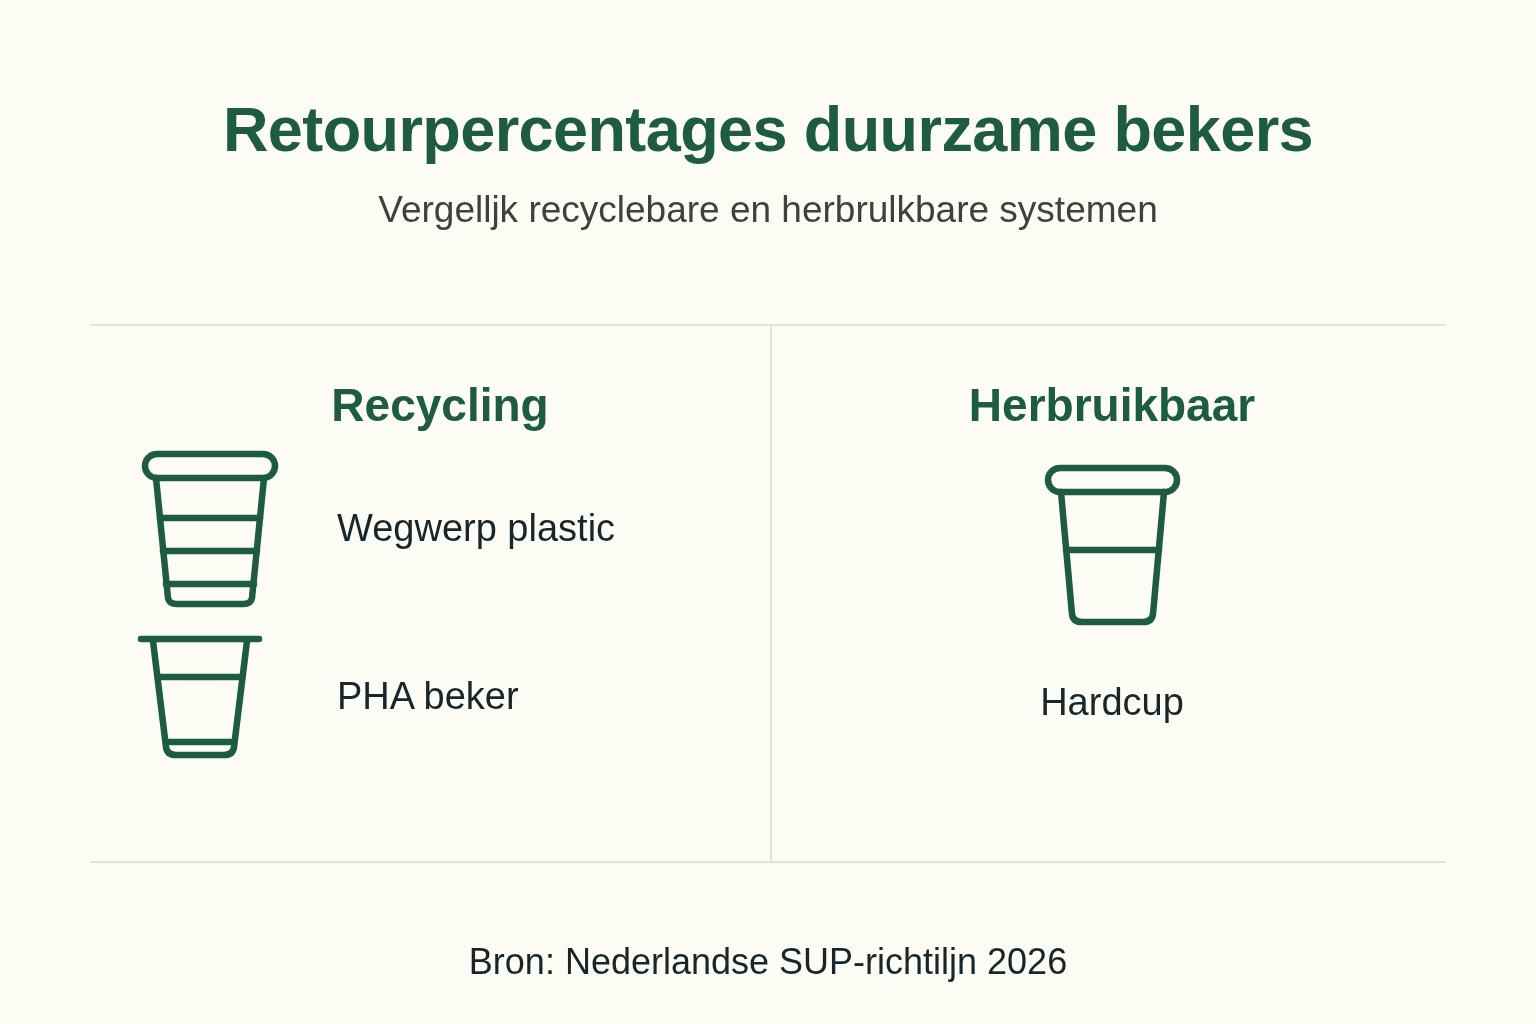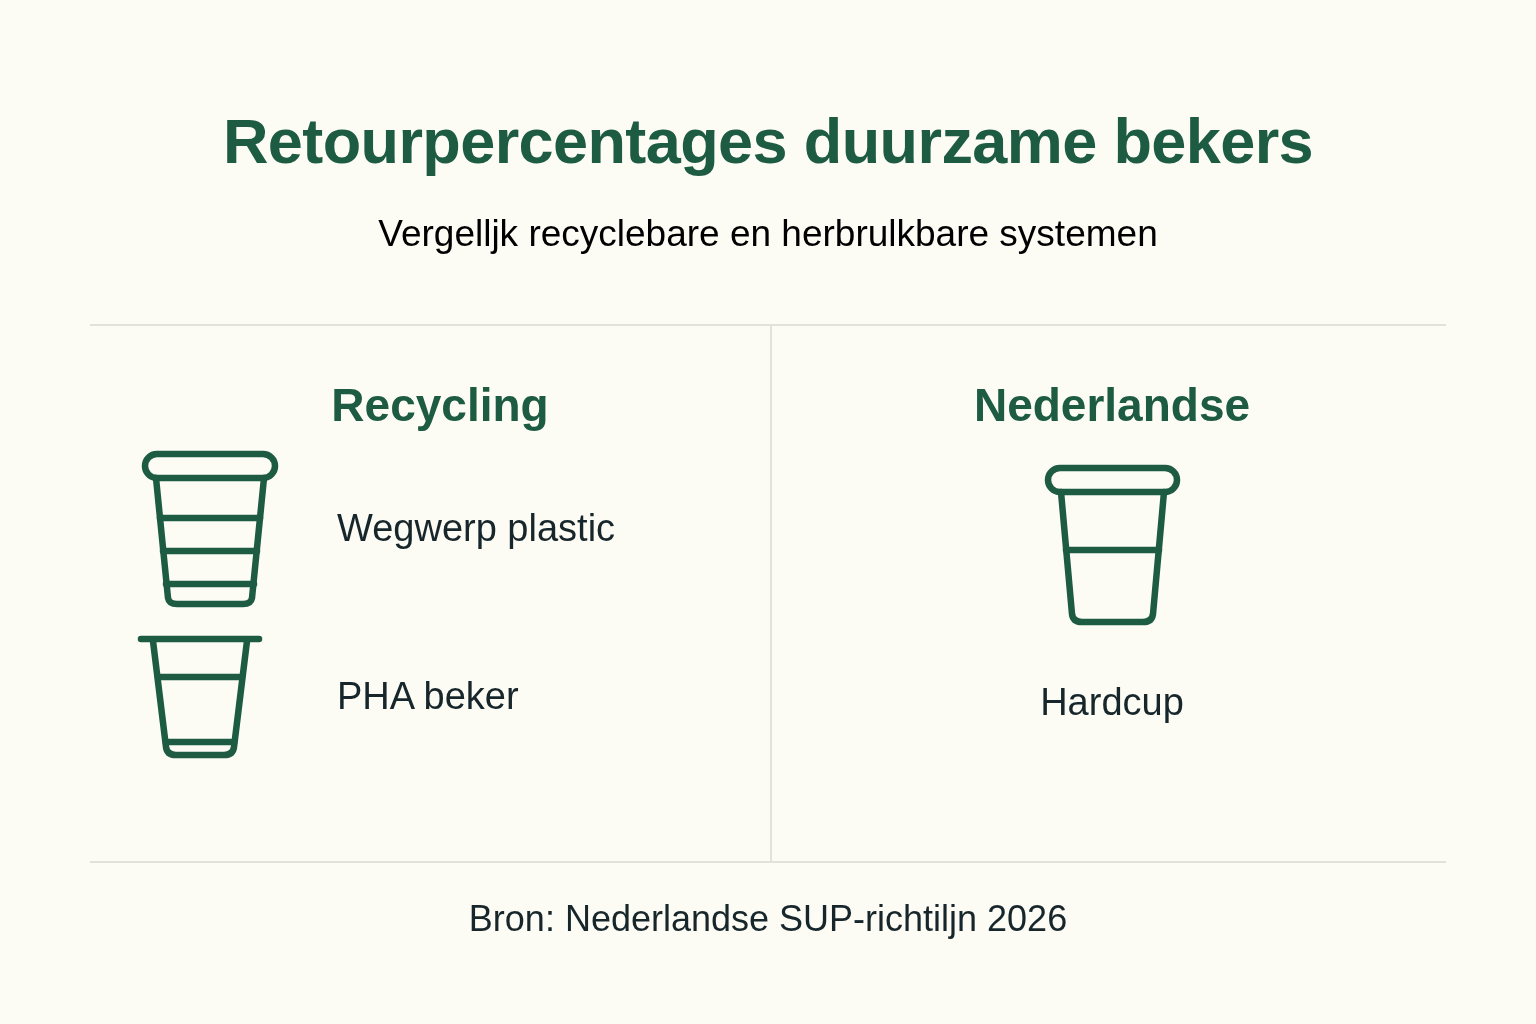--- a/index.html
+++ b/index.html
@@ -27,27 +27,27 @@
   .header {
     padding-top: 96px;
     text-align: center;
   }
   .poster-title {
     font-size: 63px;
     font-weight: bold;
     color: #1d5b42;
     letter-spacing: -0.6px;
     line-height: 1.05;
-    margin: 12px;
+    margin: 0;
     white-space: nowrap;
   }
   .poster-subtitle {
     font-size: 37px;
     font-weight: normal;
-    color: #000000;
+    color: #404040;
     margin: 0;
     padding-top: 28px;
     line-height: 1.1;
     white-space: nowrap;
   }
 
   
   .rule {
     position: absolute;
     left: 90px;
@@ -147,21 +147,21 @@
   }
 
   
   .footer {
     position: absolute;
     top: 861px;
     left: 0;
     width: 1536px;
     height: 163px;
     display: flex;
-    align-items: flex-start;
+    align-items: center;
     justify-content: center;
   }
   .footer-note {
     padding-top: 38px;
     font-size: 36px;
     color: #17262b;
     line-height: 1.1;
     white-space: nowrap;
   }
 
@@ -210,21 +210,21 @@
               <line x1="31" y1="113" x2="99" y2="113"></line>
             </svg>
           </div>
           <div class="item-label">PHA beker</div>
         </div>
 
       </div>
     </div>
 
     <div class="column column-right">
-      <h2 class="column-heading">Nederlandse</h2>
+      <h2 class="column-heading">Herbruikbaar</h2>
 
       <div class="item-grid">
 
         <div class="item-cell">
           <div class="icon-box">
             <svg width="145" height="170" viewBox="0 0 145 170" fill="none" stroke="#1d5b42" stroke-width="6.5" stroke-linecap="round" stroke-linejoin="round">
               <rect x="8" y="6" width="129" height="24" rx="12"></rect>
               <path d="M21 30 L32 152 Q33 160 42 160 L103 160 Q112 160 113 152 L124 30"></path>
               <line x1="26" y1="88" x2="119" y2="88"></line>
             </svg>

